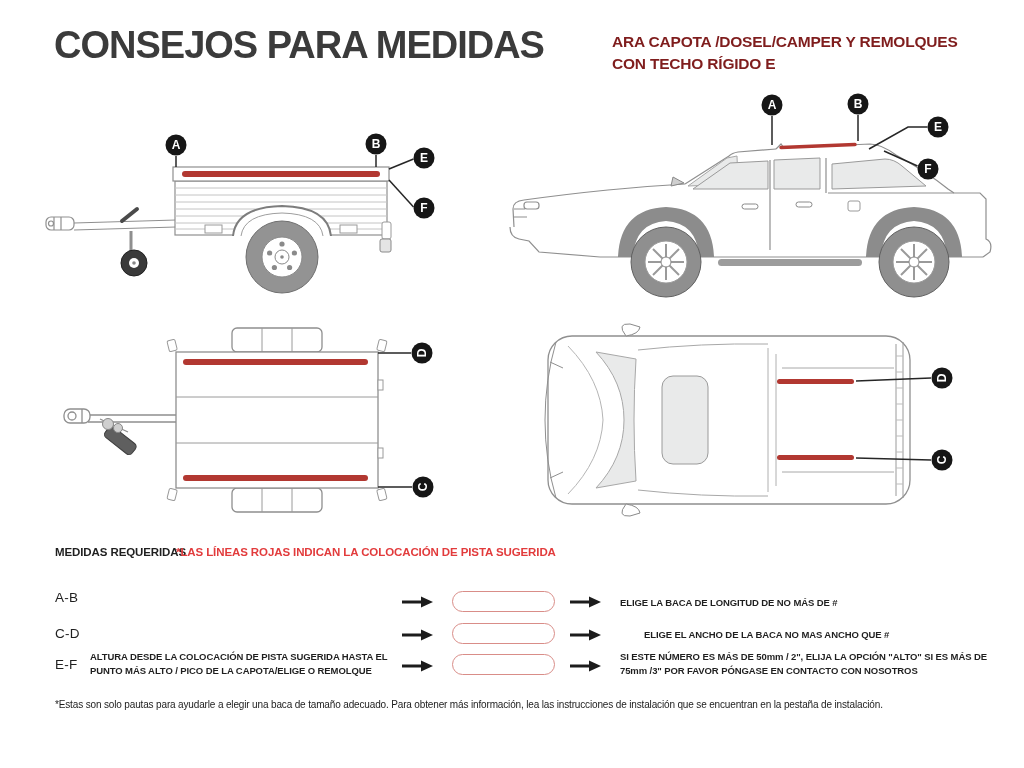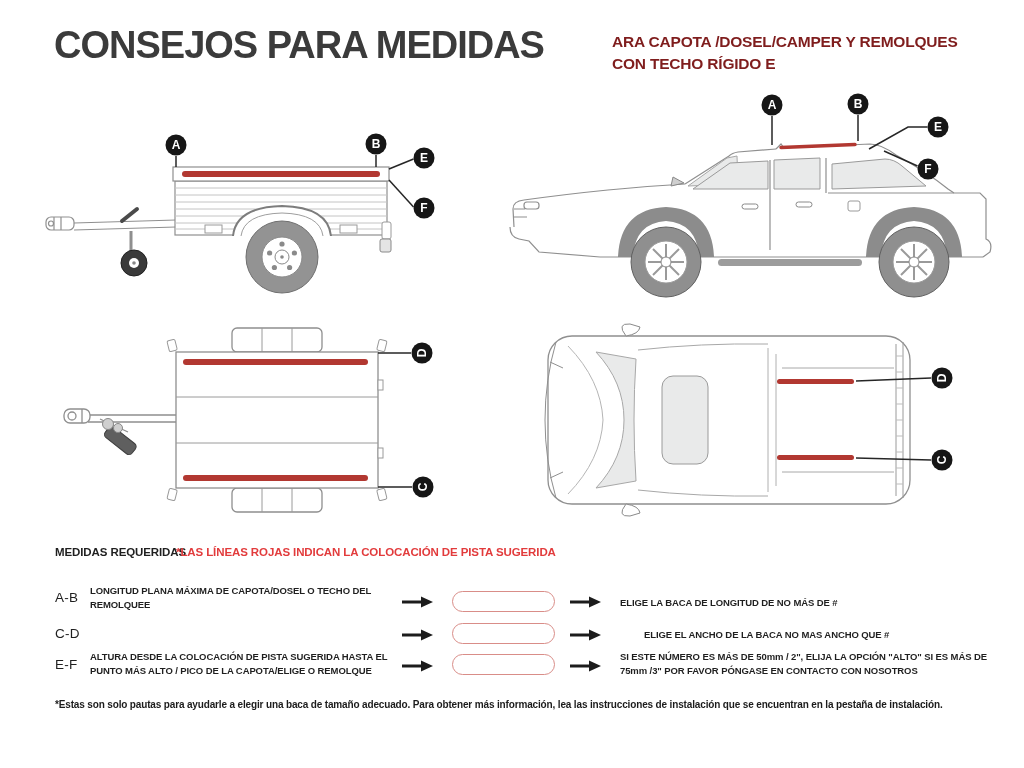--- a/index.html
+++ b/index.html
@@ -30,21 +30,21 @@
   .sec-heading{left:55px;top:546px;font-size:11.5px;font-weight:700;letter-spacing:-0.1px;}
   .sec-note{left:176px;top:546px;font-size:11.5px;font-weight:700;letter-spacing:-0.1px;color:var(--note-red);}
   .row-label{font-size:13.5px;font-weight:400;letter-spacing:0.2px;}
   .row-desc{font-size:9.5px;font-weight:700;letter-spacing:-0.1px;line-height:1.45;width:305px;}
   .row-instr{font-size:9.5px;font-weight:700;letter-spacing:-0.1px;line-height:1.45;width:395px;}
   .pill{
     width:101px;height:19px;border:1.5px solid var(--field-outline-red);
     border-radius:11px;background:#fff;
   }
   .footnote{
-    left:55px;top:699px;font-size:10px;font-weight:700;letter-spacing:-0.15px;
+    left:55px;top:699px;font-size:10px;font-weight:400;letter-spacing:-0.15px;
     white-space:nowrap;color:#1c1c1c;
   }
 </style>
 </head>
 <body>
 
 <div class="canvas">
 
   <div class="abs page-title">CONSEJOS PARA MEDIDAS</div>
   <div class="abs subtitle">
@@ -230,21 +230,20 @@
       <text class="mk" x="452" y="62.2" transform="rotate(-90 452 58)">D</text>
       <circle cx="452" cy="140" r="10.5" fill="#161616"></circle>
       <text class="mk" x="452" y="144.2" transform="rotate(-90 452 140)">C</text>
     </g>
   </svg>
 
   <div class="abs sec-heading">MEDIDAS REQUERIDAS</div>
   <div class="abs sec-note">*LAS LÍNEAS ROJAS INDICAN LA COLOCACIÓN DE PISTA SUGERIDA</div>
 
   <div class="abs row-label" style="left:55px;top:590px">A-B</div>
-  <div class="abs row-desc" style="left:90px;top:584px">LONGITUD PLANA MÁXIMA DE CAPOTA/DOSEL O TECHO DEL REMOLQUEE</div>
   <svg class="abs" style="left:402px;top:596px" width="31" height="12" viewBox="0 0 31 12">
     <path d="M0,6 H19" stroke="#1c1c1c" stroke-width="3"></path>
       <path d="M19,0.5 L31,6 L19,11.5 Z" fill="#1c1c1c"></path>
   </svg>
   <div class="abs pill" style="left:452px;top:591px"></div>
   <svg class="abs" style="left:570px;top:596px" width="31" height="12" viewBox="0 0 31 12">
     <path d="M0,6 H19" stroke="#1c1c1c" stroke-width="3"></path>
       <path d="M19,0.5 L31,6 L19,11.5 Z" fill="#1c1c1c"></path>
   </svg>
   <div class="abs row-instr" style="left:620px;top:596px">ELIGE LA BACA DE LONGITUD DE NO MÁS DE #</div>

